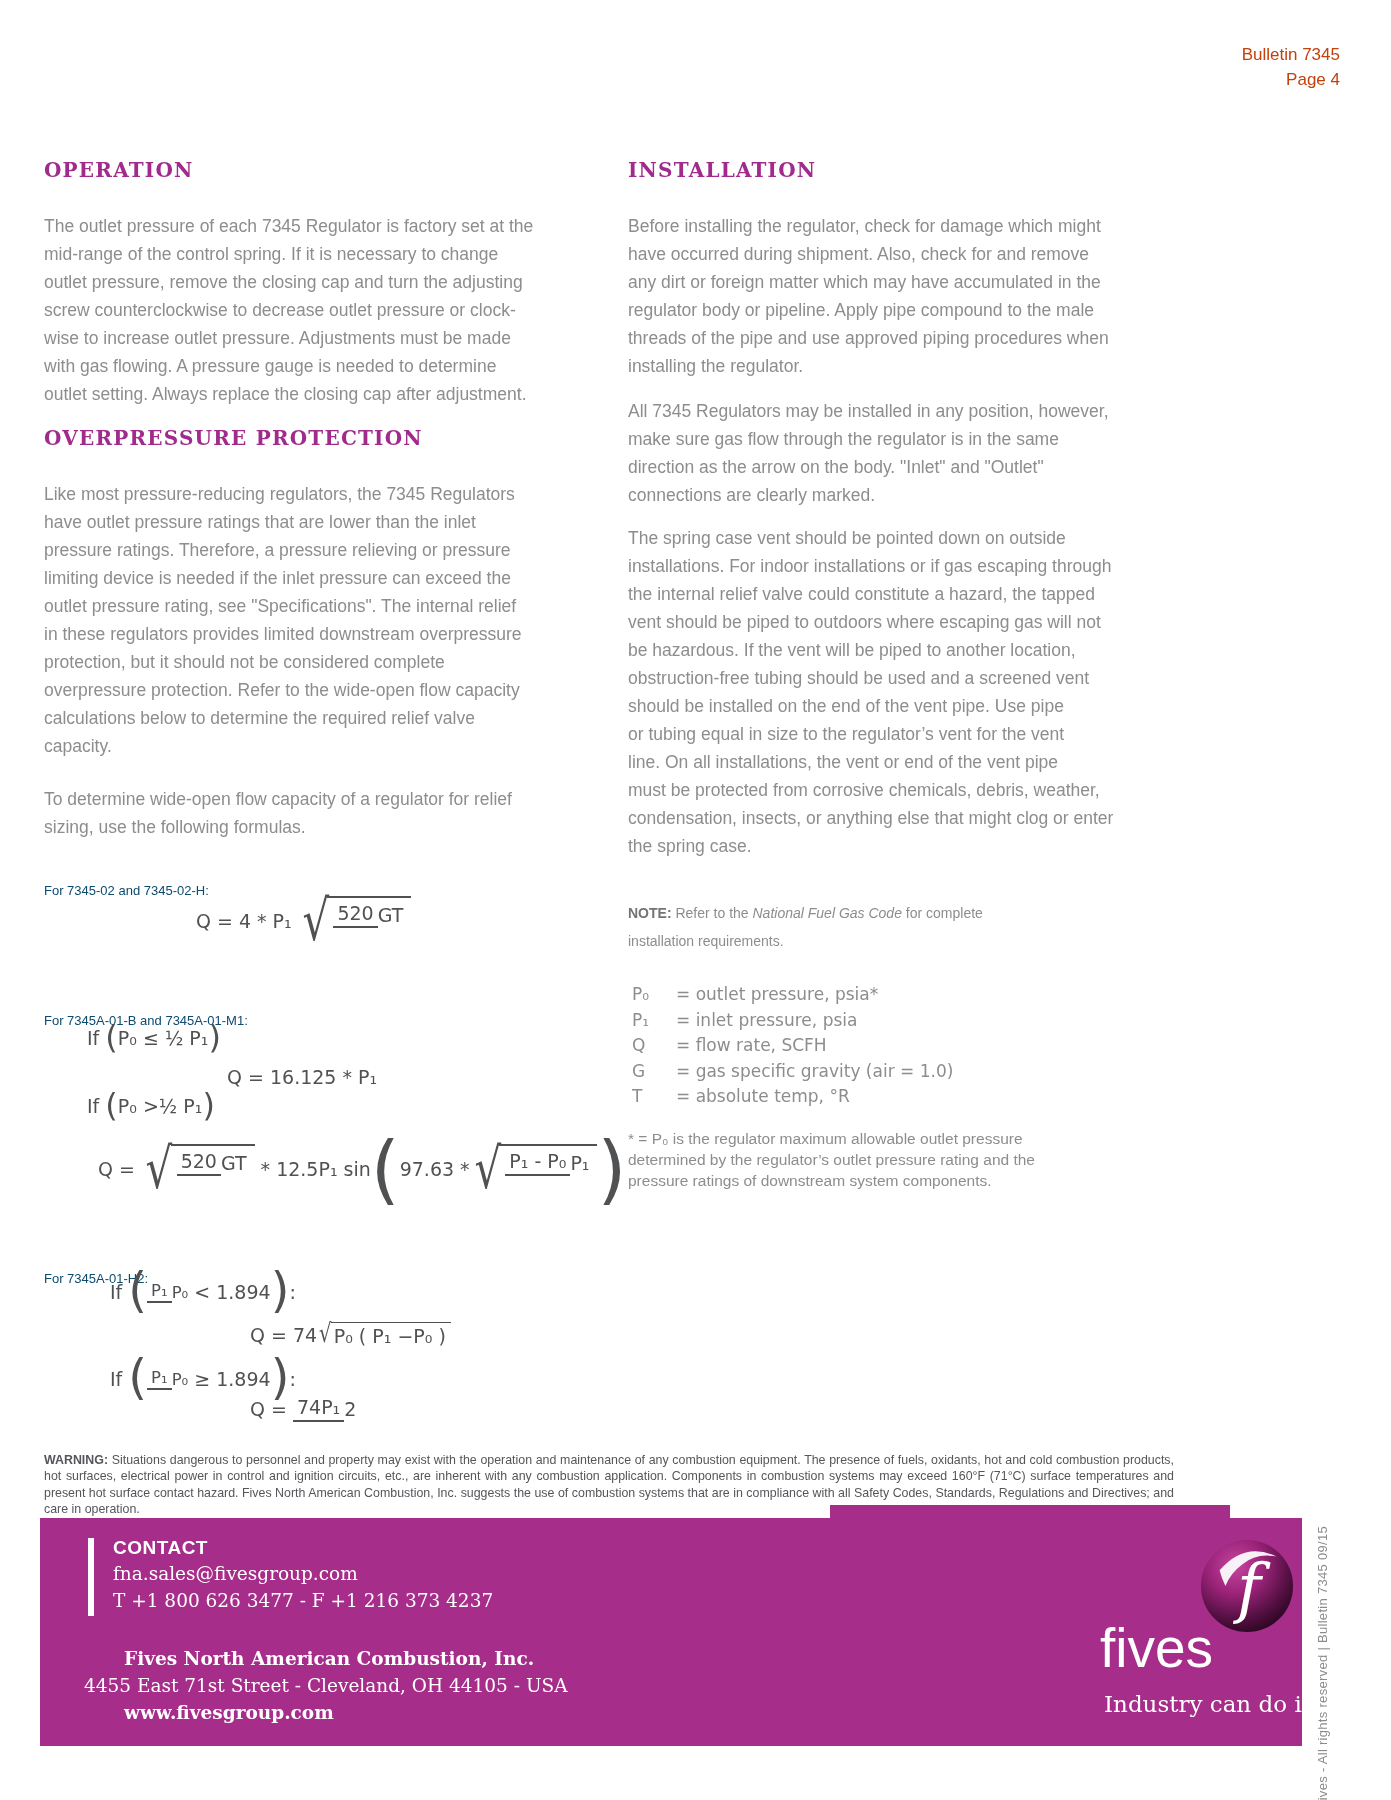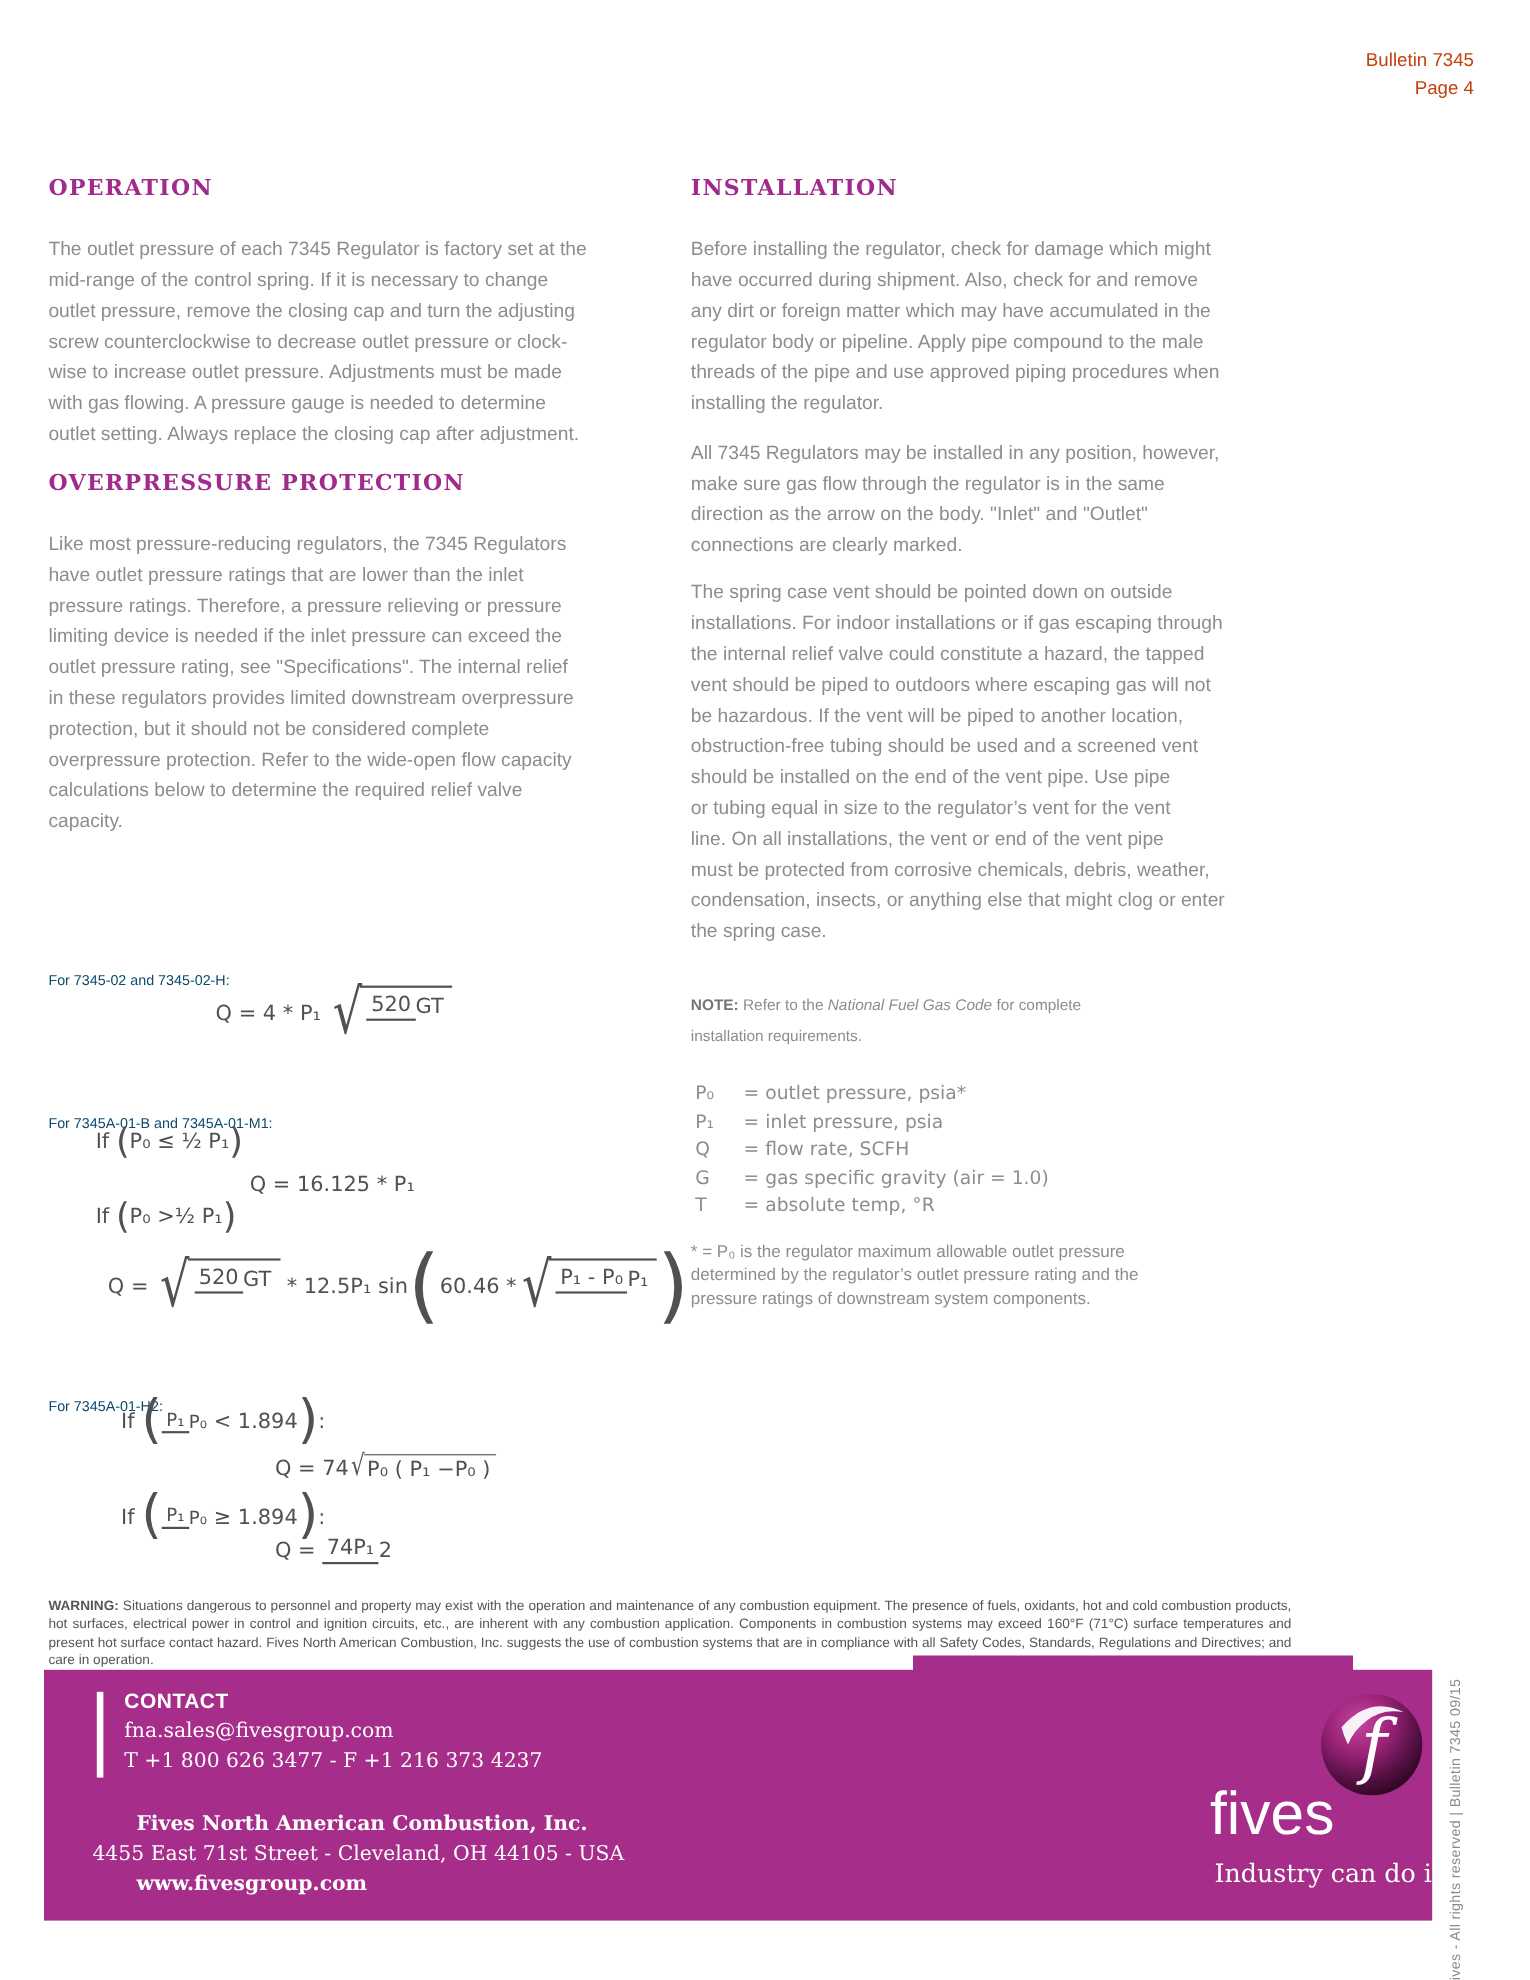--- a/index.html
+++ b/index.html
@@ -78,20 +78,22 @@
   <div class="para" style="left:44px; top:480px;">Like most pressure-reducing regulators, the 7345 Regulators
 have outlet pressure ratings that are lower than the inlet
 pressure ratings. Therefore, a pressure relieving or pressure
 limiting device is needed if the inlet pressure can exceed the
 outlet pressure rating, see "Specifications". The internal relief
 in these regulators provides limited downstream overpressure
 protection, but it should not be considered complete
 overpressure protection. Refer to the wide-open flow capacity
 calculations below to determine the required relief valve
 capacity.</div>
+  <div class="para" style="left:44px; top:785px;">To determine wide-open flow capacity of a regulator for relief
+sizing, use the following formulas.</div>
 
   <div class="flabel" style="left:44px; top:858px;">For 7345-02 and 7345-02-H:</div>
   <div class="fx" style="left:196px; top:896px;">
     <span>Q = 4 * P₁ </span>
     <span class="rad">
       <span class="rsign">√</span>
       <span class="rbody">
         <span class="frac">
           <span class="fnum">520</span>
           <span class="fden">GT</span>
@@ -121,21 +123,21 @@
       <span class="rsign">√</span>
       <span class="rbody">
         <span class="frac">
           <span class="fnum">520</span>
           <span class="fden">GT</span>
         </span>
       </span>
     </span>
     <span> * 12.5P₁ sin</span>
     <span class="paren-lg">(</span>
-    <span>60.46 *</span>
+    <span>97.63 *</span>
     <span class="rad">
       <span class="rsign">√</span>
       <span class="rbody">
         <span class="frac">
           <span class="fnum">P₁ - P₀</span>
           <span class="fden">P₁</span>
         </span>
       </span>
     </span>
     <span class="paren-lg">)</span>

